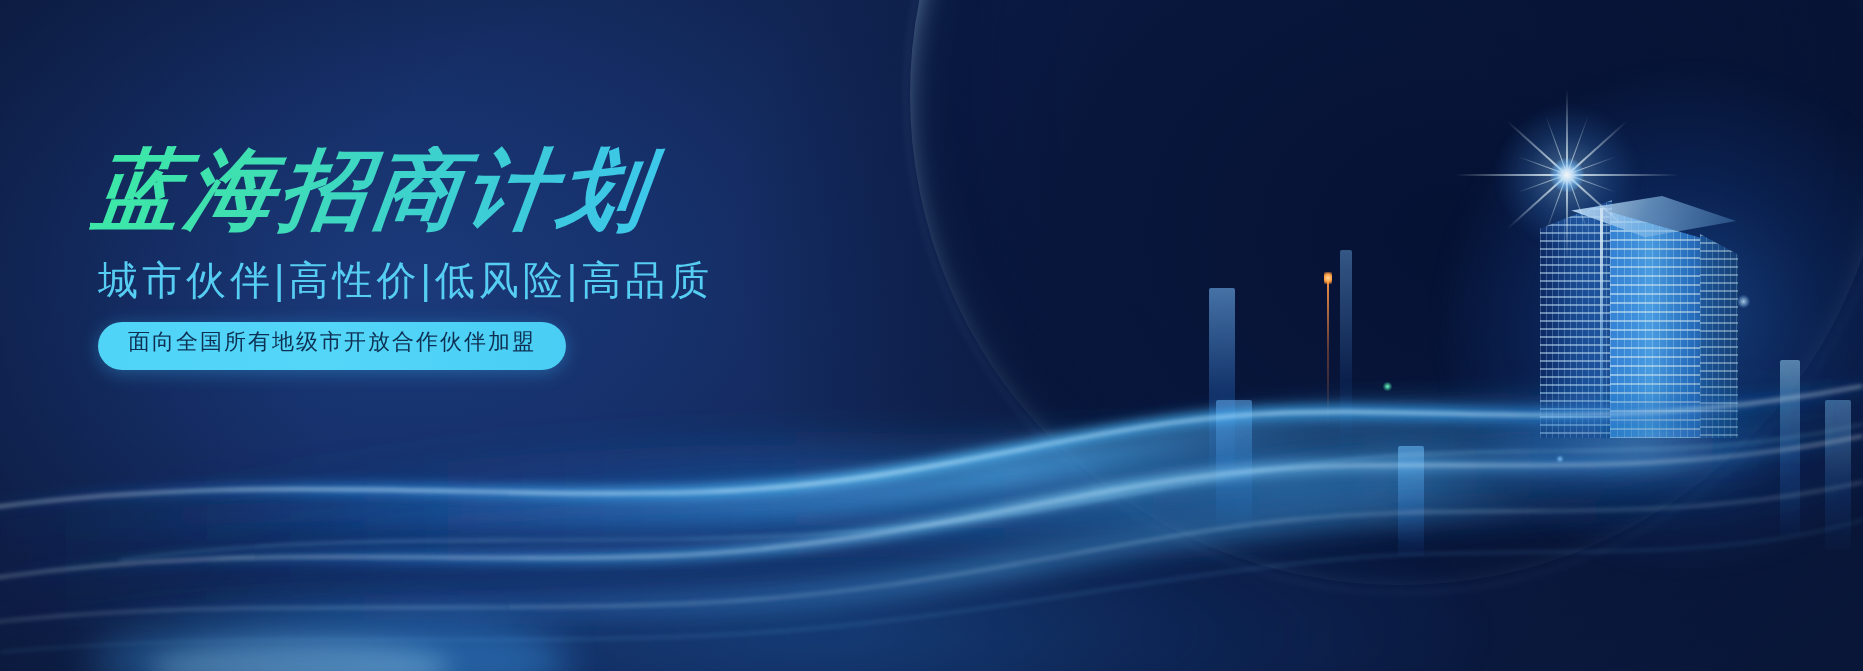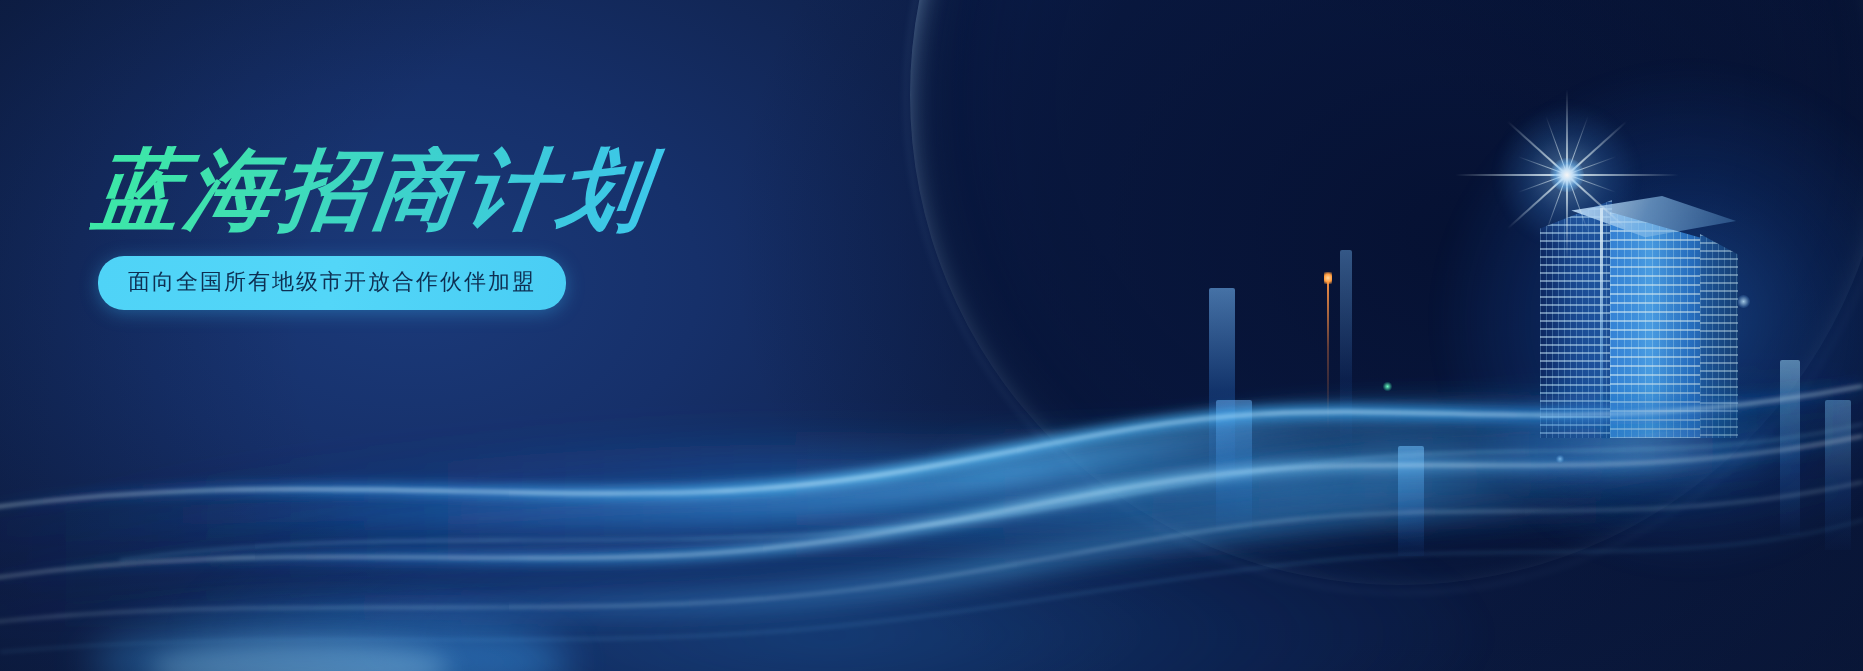--- a/index.html
+++ b/index.html
@@ -303,21 +303,21 @@
     font-size: 40px;
     letter-spacing: 4px;
     color: #56cdf2;
     white-space: nowrap;
     line-height: 1;
   }
   .pill {
     display: inline-block;
     margin-top: 22px;
     margin-left: 4px;
-    padding: 11px 30px 13px 30px;
+    padding: 5px 30px 13px 30px;
     border-radius: 26px;
     background: linear-gradient(100deg, #4fd3f7 0%, #53d6f8 50%, #49cdf4 100%);
     color: #0e2f52;
     font-size: 22px;
     letter-spacing: 2px;
     white-space: nowrap;
     box-shadow: 0 3px 18px rgba(60,190,250,0.35);
   }
 </style>
 </head>
@@ -436,16 +436,17 @@
 
     <ellipse cx="330" cy="662" rx="240" ry="46" fill="#3fa9ff" opacity="0.45" filter="url(#soft20)"></ellipse>
     <ellipse cx="300" cy="668" rx="150" ry="26" fill="#9ddcff" opacity="0.40" filter="url(#soft12)"></ellipse>
     <ellipse cx="1140" cy="468" rx="190" ry="22" fill="#53b8ff" opacity="0.22" filter="url(#soft20)"></ellipse>
   </svg>
 
   <div class="bg-vignette"></div>
 
   <div class="content">
     <h1 class="headline">蓝海招商计划</h1>
+    <div class="subtitle">城市伙伴|高性价|低风险|高品质</div>
     <div class="pill">面向全国所有地级市开放合作伙伴加盟</div>
   </div>
 
 </div>
 
 </body></html>

